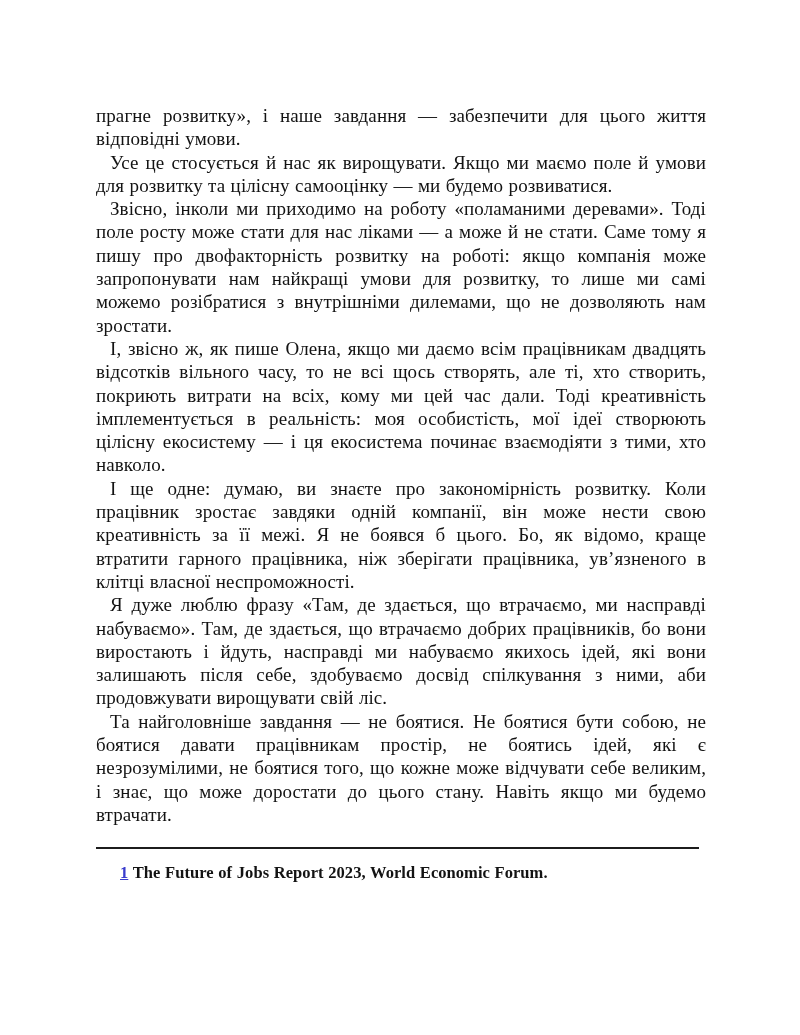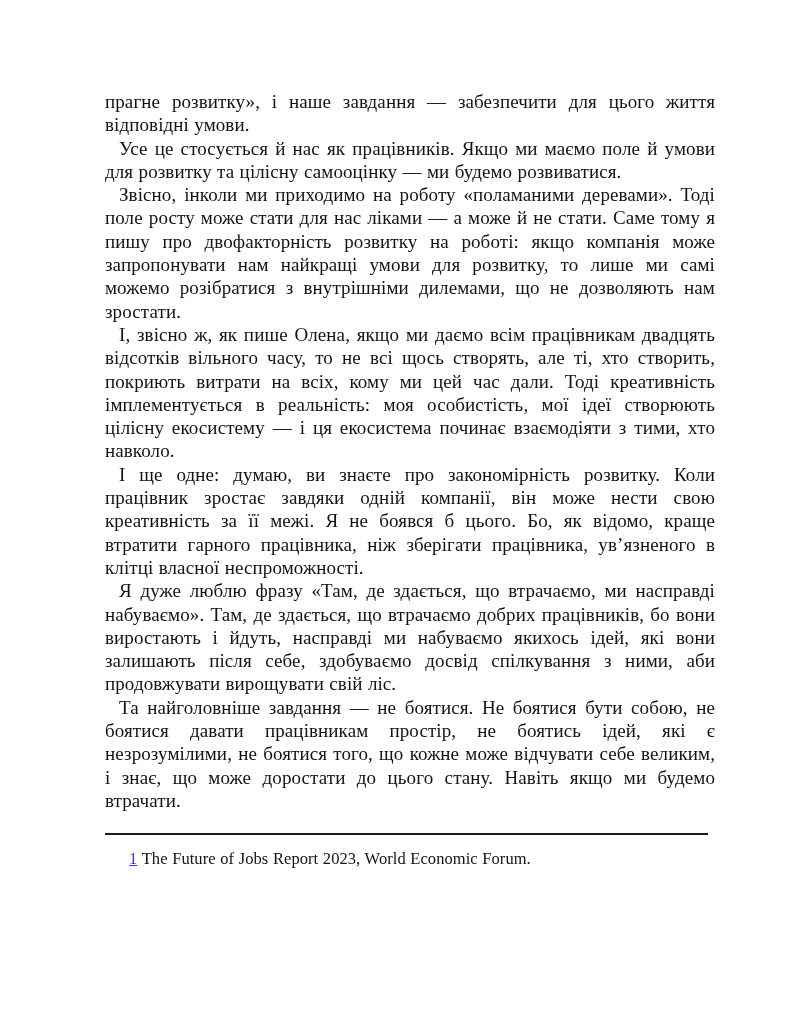--- a/index.html
+++ b/index.html
@@ -14,68 +14,68 @@
   }
   .page {
     position: relative;
     width: 800px;
     height: 1035px;
     background: #ffffff;
   }
   .text-block {
     position: absolute;
     left: 96px;
-    top: 90px;
+    top: 104px;
     width: 610px;
     font-family: "Liberation Serif", "DejaVu Serif", serif;
     font-size: 19px;
     line-height: 23.3px;
     letter-spacing: 0.1px;
     word-spacing: 0.5px;
     color: var(--text-color, #131313);
     text-align: justify;
-    margin-left: 9px;
   }
   .text-block p {
     margin: 0;
     text-indent: 14px;
   }
   .text-block p.continued {
     text-indent: 0;
   }
   .footnote-rule {
     border: none;
     border-top: 2px solid #1c1c1c;
     width: 603px;
     margin: 21px 0 13px 0;
   }
   .footnotes {
     font-size: 16.5px;
     line-height: 21.6px;
     letter-spacing: 0.05px;
     text-align: left;
+    font-weight: bold;
   }
   .footnote {
     margin: 0;
     padding-left: 10px;
     text-indent: -10px;
   }
   .fn-num {
     color: var(--link-color, #3a3ccd);
     text-decoration: underline;
     cursor: pointer;
   }
 </style>
 </head>
 <body style="background: rgb(255, 255, 255);">
 
 <div class="page">
   <div class="text-block">
     <p class="continued">прагне розвитку», і наше завдання — забезпечити для цього життя відповідні умови.</p>
-    <p>Усе це стосується й нас як працівників. Якщо ми маємо поле й умови для розвитку та цілісну самооцінку — ми будемо розвиватися.</p>
+    <p>Усе це стосується й нас як вирощувати. Якщо ми маємо поле й умови для розвитку та цілісну самооцінку — ми будемо розвиватися.</p>
     <p>Звісно, інколи ми приходимо на роботу «поламаними деревами». Тоді поле росту може стати для нас ліками — а може й не стати. Саме тому я пишу про двофакторність розвитку на роботі: якщо компанія може запропонувати нам найкращі умови для розвитку, то лише ми самі можемо розібратися з внутрішніми дилемами, що не дозволяють нам зростати.</p>
     <p>І, звісно ж, як пише Олена, якщо ми даємо всім працівникам двадцять відсотків вільного часу, то не всі щось створять, але ті, хто створить, покриють витрати на всіх, кому ми цей час дали. Тоді креативність імплементується в реальність: моя особистість, мої ідеї створюють цілісну екосистему — і ця екосистема починає взаємодіяти з тими, хто навколо.</p>
     <p>І ще одне: думаю, ви знаєте про закономірність розвитку. Коли працівник зростає завдяки одній компанії, він може нести свою креативність за її межі. Я не боявся б цього. Бо, як відомо, краще втратити гарного працівника, ніж зберігати працівника, ув’язненого в клітці власної неспроможності.</p>
     <p>Я дуже люблю фразу «Там, де здається, що втрачаємо, ми насправді набуваємо». Там, де здається, що втрачаємо добрих працівників, бо вони виростають і йдуть, насправді ми набуваємо якихось ідей, які вони залишають після себе, здобуваємо досвід спілкування з ними, аби продовжувати вирощувати свій ліс.</p>
     <p>Та найголовніше завдання — не боятися. Не боятися бути собою, не боятися давати працівникам простір, не боятись ідей, які є незрозумілими, не боятися того, що кожне може відчувати себе великим, і знає, що може доростати до цього стану. Навіть якщо ми будемо втрачати.</p>
 
     <hr class="footnote-rule">
 
     <div class="footnotes">
       <p class="footnote"><a class="fn-num">1</a> <span class="fn-text">The Future of Jobs Report 2023, World Economic Forum.</span></p>

